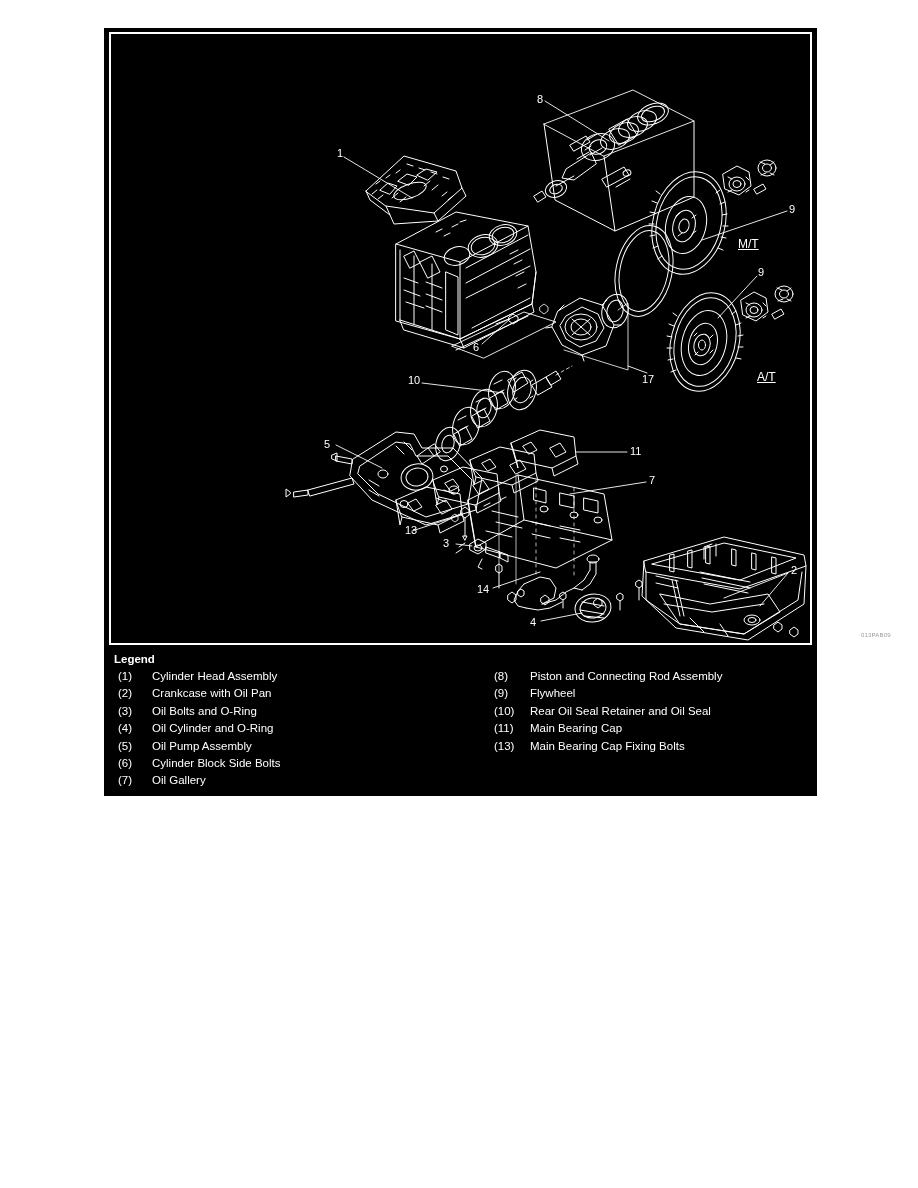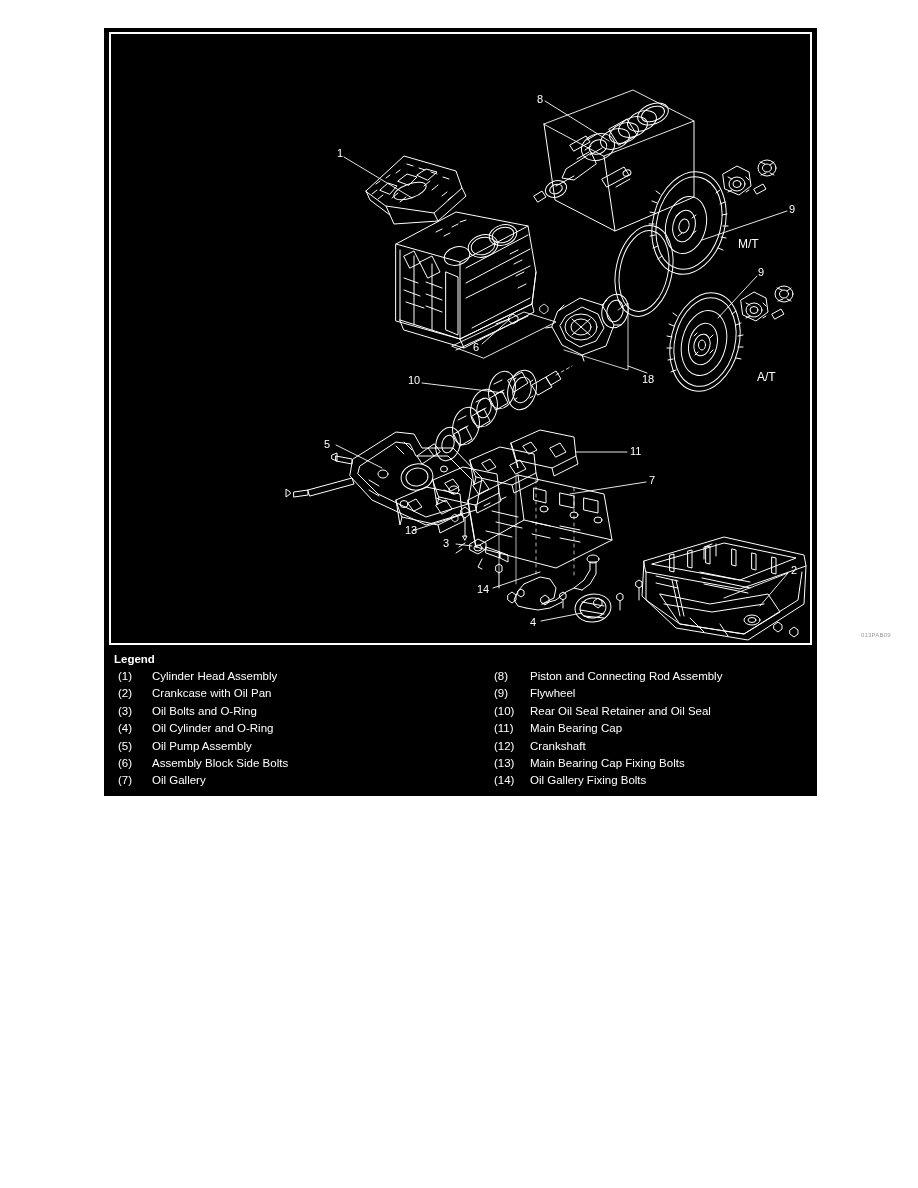--- a/index.html
+++ b/index.html
@@ -58,20 +58,21 @@
     letter-spacing: 0px;
     white-space: nowrap;
   }
 
   .variant-label {
     position: absolute;
     color: #ffffff;
     font-family: "Liberation Sans", sans-serif;
     font-size: 12px;
     line-height: 12px;
+    text-decoration: underline;
     white-space: nowrap;
   }
 
   .fig-code {
     position: absolute;
     color: #9a9a9a;
     font-family: "Liberation Sans", sans-serif;
     font-size: 6px;
     line-height: 7px;
     letter-spacing: 0.2px;
@@ -507,21 +508,21 @@
         </g>
 
       </g>
     </svg>
 
     <div class="callout" style="left:233px; top:120px;">1</div>
     <div class="callout" style="left:433px; top:66px;">8</div>
     <div class="callout" style="left:685px; top:176px;">9</div>
     <div class="callout" style="left:654px; top:239px;">9</div>
     <div class="callout" style="left:369px; top:314px;">6</div>
-    <div class="callout" style="left:538px; top:346px;">18</div>
+    <div class="callout" style="left:538px; top:346px;">17</div>
     <div class="callout" style="left:304px; top:347px;">10</div>
     <div class="callout" style="left:220px; top:411px;">5</div>
     <div class="callout" style="left:526px; top:418px;text-align:center;">11</div>
     <div class="callout" style="left:545px; top:447px;">7</div>
     <div class="callout" style="left:289px; top:497px;margin-left:12px;">13</div>
     <div class="callout" style="left:339px; top:510px;">3</div>
     <div class="callout" style="left:373px; top:556px;">14</div>
     <div class="callout" style="left:687px; top:537px;">2</div>
     <div class="callout" style="left:426px; top:589px;">4</div>
 
@@ -549,21 +550,21 @@
         <div class="legend-row">
           <span class="legend-num">(4)</span>
           <span class="legend-label">Oil Cylinder and O-Ring</span>
         </div>
         <div class="legend-row">
           <span class="legend-num">(5)</span>
           <span class="legend-label">Oil Pump Assembly</span>
         </div>
         <div class="legend-row">
           <span class="legend-num">(6)</span>
-          <span class="legend-label">Assembly Block Side  Bolts</span>
+          <span class="legend-label">Cylinder Block Side  Bolts</span>
         </div>
         <div class="legend-row">
           <span class="legend-num">(7)</span>
           <span class="legend-label">Oil Gallery</span>
         </div>
       </div>
 
       <div class="legend-col" id="legend-col-right">
         <div class="legend-row">
           <span class="legend-num">(8)</span>
@@ -575,28 +576,20 @@
         </div>
         <div class="legend-row">
           <span class="legend-num">(10)</span>
           <span class="legend-label">Rear Oil Seal Retainer and Oil Seal</span>
         </div>
         <div class="legend-row">
           <span class="legend-num">(11)</span>
           <span class="legend-label">Main Bearing Cap</span>
         </div>
         <div class="legend-row">
-          <span class="legend-num">(12)</span>
-          <span class="legend-label">Crankshaft</span>
-        </div>
-        <div class="legend-row">
           <span class="legend-num">(13)</span>
           <span class="legend-label">Main Bearing Cap Fixing Bolts</span>
         </div>
-        <div class="legend-row">
-          <span class="legend-num">(14)</span>
-          <span class="legend-label">Oil Gallery Fixing Bolts</span>
-        </div>
       </div>
     </div>
 
   </div>
 </div>
 
 </body></html>

